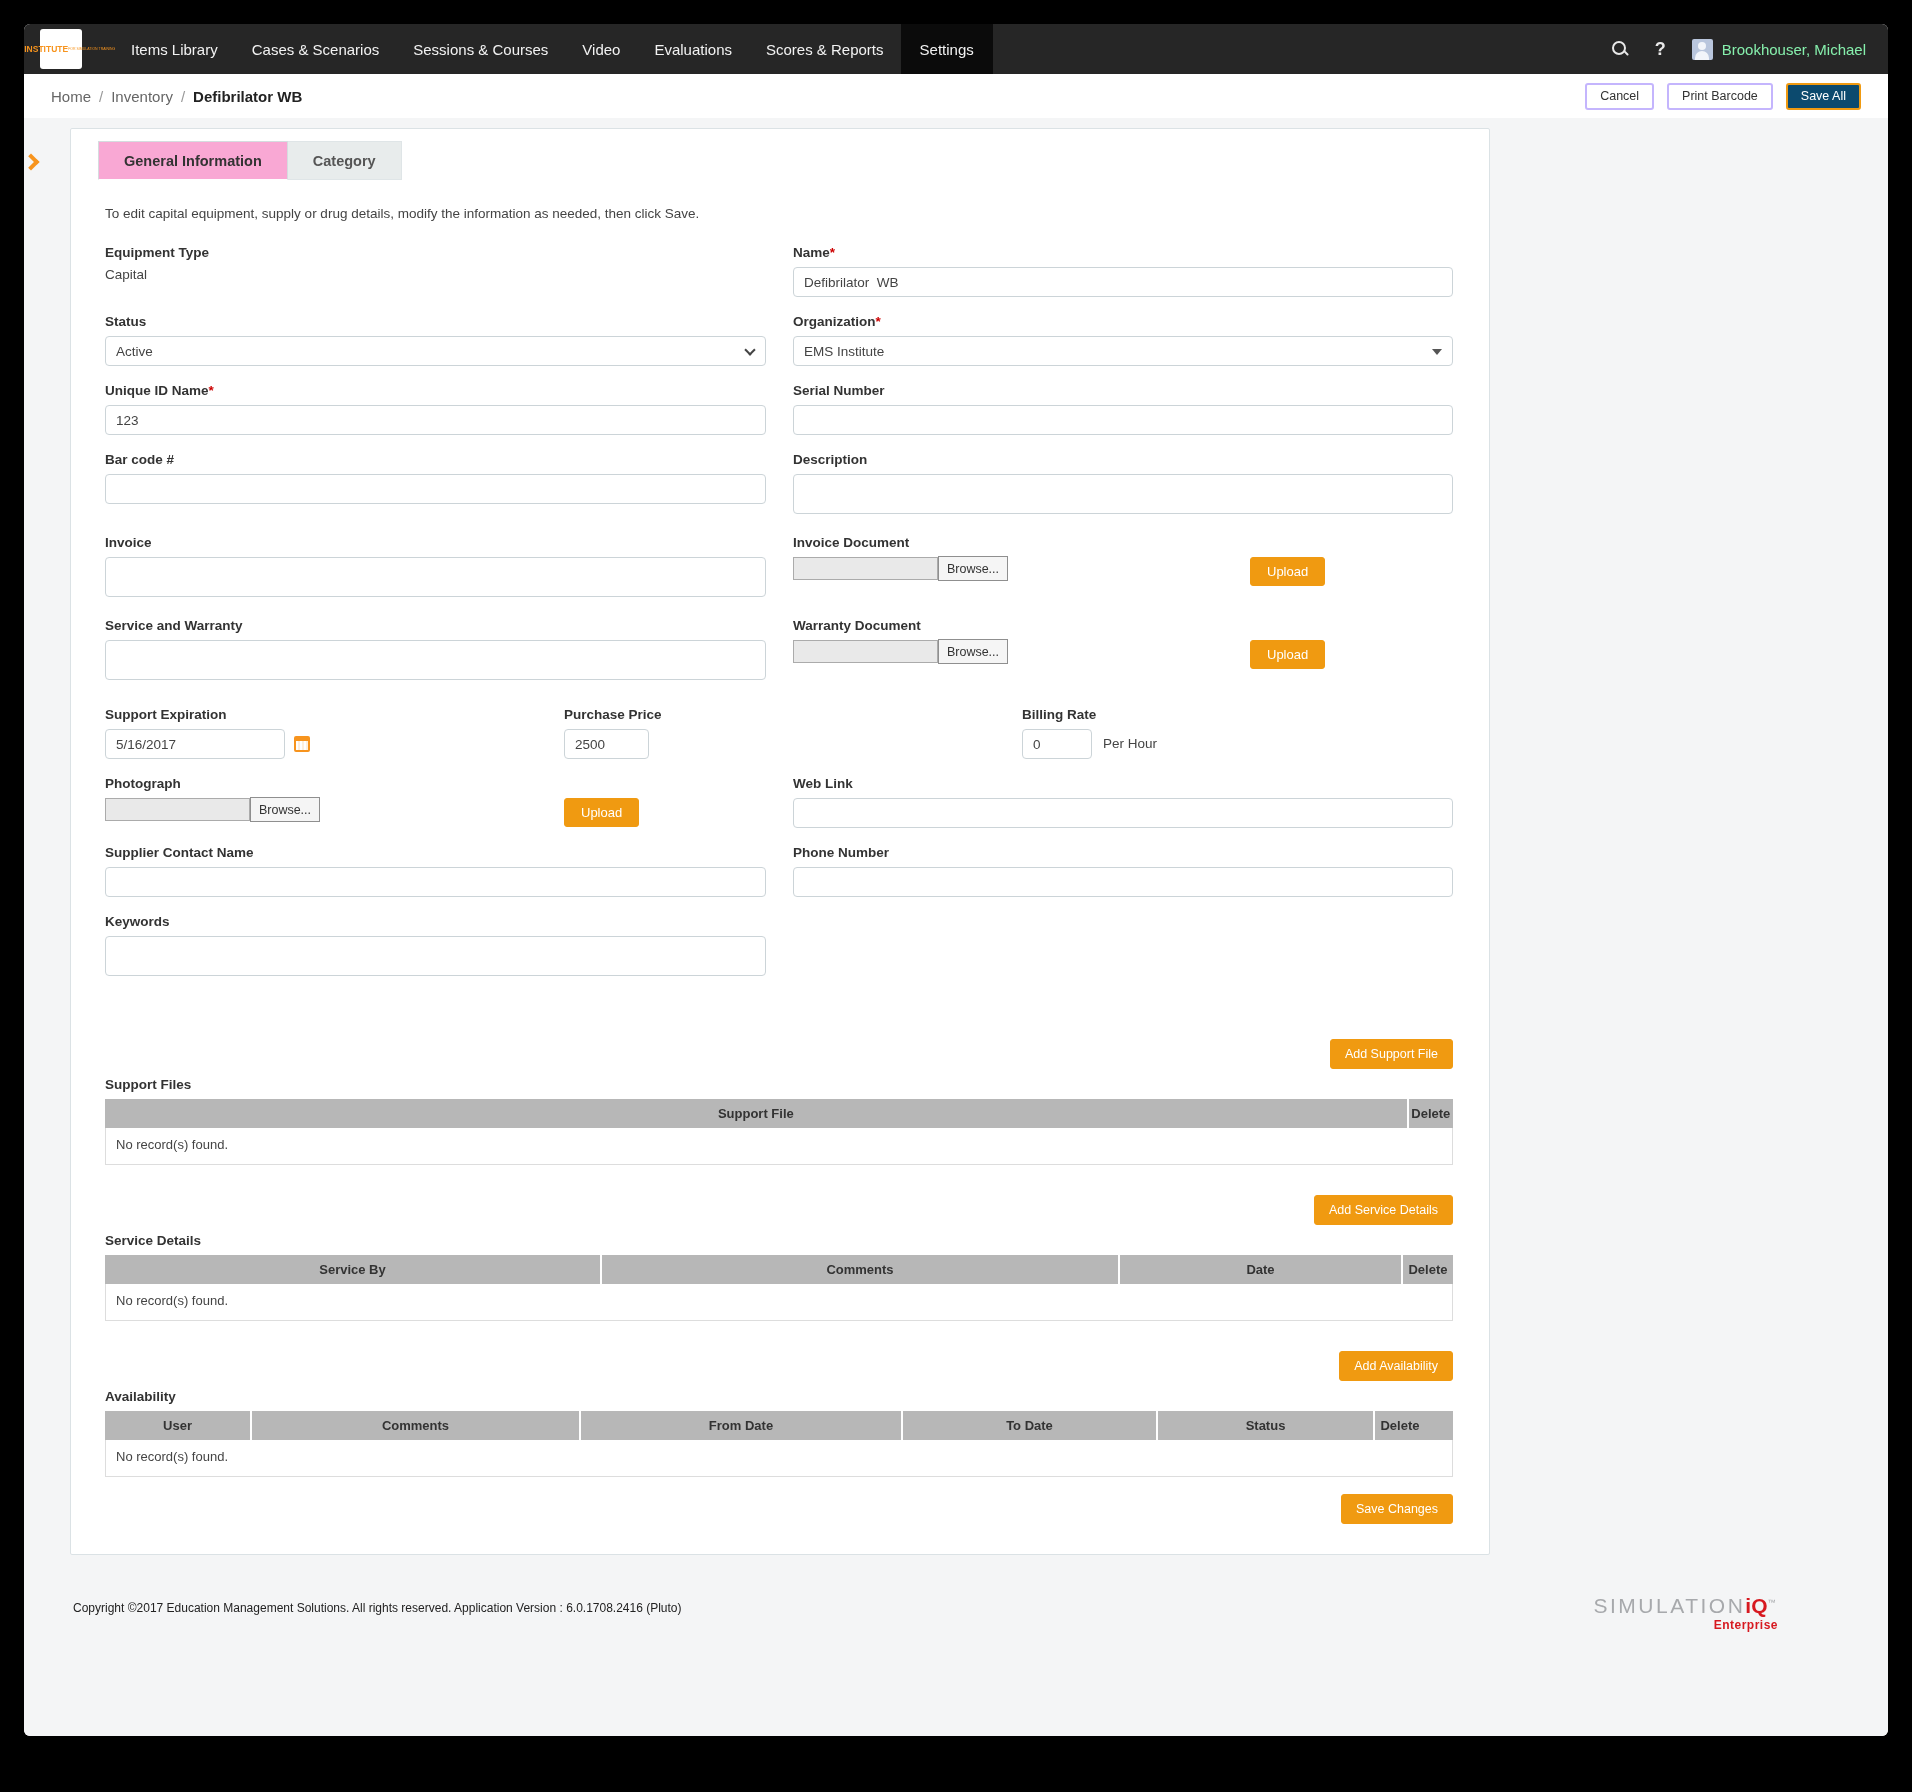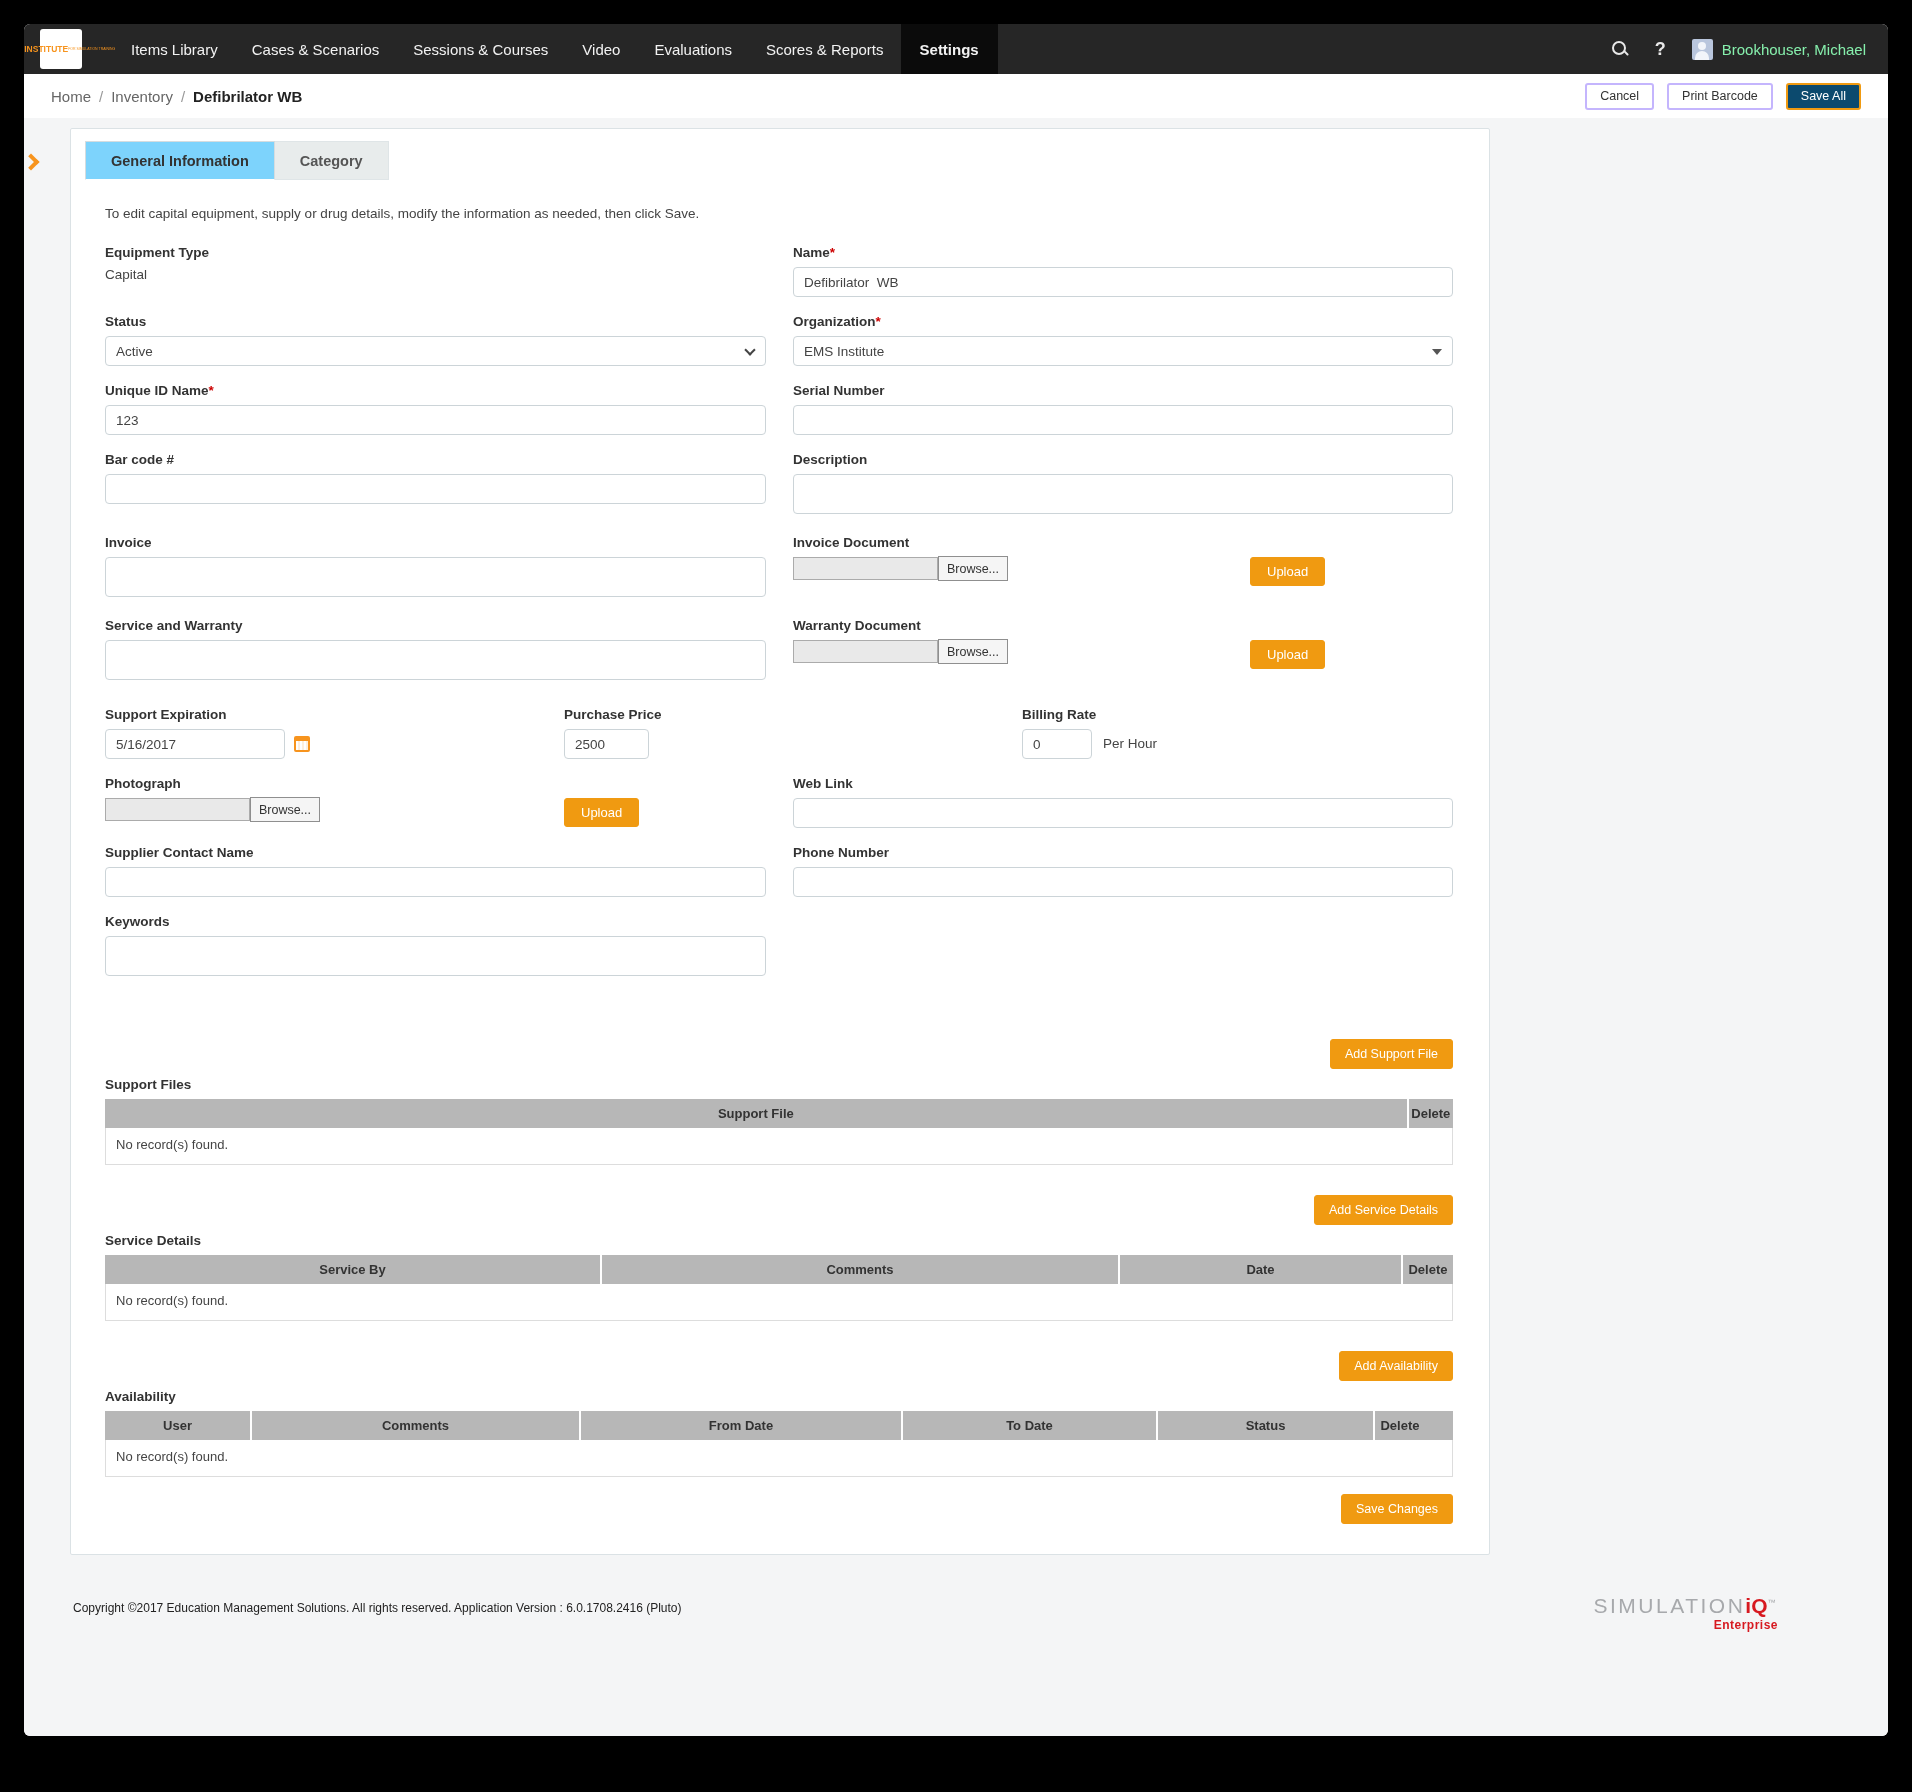--- a/index.html
+++ b/index.html
@@ -13,21 +13,21 @@
               display:flex; flex-direction:row; justify-content:center; align-items:center; line-height:1; padding:2px; }
   .logo-l1 { font-size:8.5px; font-weight:bold; color:#1b3f6e; letter-spacing:0; }
   .logo-globe { display:inline-block; width:7px; height:7px; border-radius:50%;
                 background:#2c6cb5; border:1px solid #f7941e; vertical-align:-1px; }
   .logo-l2 { font-size:8.5px; font-weight:bold; color:#f7941e; }
   .logo-l3 { font-size:3.5px; color:#f7941e; margin-top:1px; white-space:nowrap; }
   .logo-bar { width:34px; height:2px; margin-top:1.5px;
               background:linear-gradient(90deg,#2c6cb5 0 25%,#f7941e 25% 50%,#8a8a8a 50% 75%,#2c6cb5 75%); }
   .nav-items { display:flex; align-items:stretch; height:50px; }
   .nav-item { color:#f2f2f2; font-size:15px; padding:0 17px; display:flex; align-items:center; cursor:pointer; }
-  .nav-item.active { background:#0b0b0b; font-weight:bold; padding:0 19px; }
+  .nav-item.active { background:#0b0b0b; font-weight:normal; padding:0 19px; }
   .nav-right { margin-left:auto; display:flex; align-items:center; padding-right:22px; }
   .icon-search { position:relative; width:18px; height:18px; margin-right:26px; }
   .icon-search::before { content:""; position:absolute; left:1px; top:1px; width:10px; height:10px;
                          border:2px solid #e8e8e8; border-radius:50%; }
   .icon-search::after { content:""; position:absolute; left:12px; top:12px; width:6px; height:2.4px;
                         background:#e8e8e8; transform:rotate(45deg); border-radius:1px; }
   .icon-help { color:#e8e8e8; font-size:18px; font-weight:bold; margin-right:26px; }
   .avatar { position:relative; width:21px; height:21px; background:#b9c6dd; border-radius:2px; margin-right:9px; overflow:hidden; }
   .avatar::before { content:""; position:absolute; left:6.5px; top:3px; width:8px; height:8px; background:#f2f5fa; border-radius:50%; }
   .avatar::after { content:""; position:absolute; left:3.5px; top:12px; width:14px; height:9px; background:#f2f5fa; border-radius:7px 7px 0 0; }
@@ -47,21 +47,21 @@
   
   .content { flex:1 1 auto; background:#f4f5f6; padding:10px 0 0 22px; overflow:hidden; position:relative; }
   .expander { position:absolute; left:0; top:36px; width:16px; height:16px; }
   .expander::before { content:""; position:absolute; left:1px; top:2px; width:8px; height:8px;
                       border-top:4px solid #f7941e; border-right:4px solid #f7941e; transform:rotate(45deg); }
   .card { width:1420px; margin-left:24px; background:#fff; border:1px solid #dbe2e5; border-radius:2px;
           padding:12px 0 30px 0; }
   .tabbar { display:flex; margin-left:14px; position:relative; }
   .tab { height:39px; display:flex; align-items:center; padding:0 25px; font-size:14.5px; font-weight:bold;
          cursor:pointer; border:1px solid #dfe5e7; }
-  .tab.active { background:#7dd3fc; color:#333; border-color:#d5dcdf; border-bottom-color:#fff; position:relative; z-index:2; }
+  .tab.active { background:#f9a8d4; color:#333; border-color:#d5dcdf; border-bottom-color:#fff; position:relative; z-index:2;margin-left:13px; }
   .tab.inactive { background:#e8ecec; color:#555; margin-left:-1px; }
   .instruction { font-size:13.5px; color:#444; margin:26px 38px 0 34px; }
 
   .form-area { margin:24px 38px 0 34px; width:1348px; }
   .grid2 { display:grid; grid-template-columns:661px 660px; column-gap:27px; }
   .field { margin-bottom:17px; }
   .flabel { font-size:13.5px; font-weight:bold; color:#333; margin-bottom:7px; }
   .req { color:#cc0000; font-weight:bold; }
   .fvalue { font-size:13.5px; color:#444; }
   .tinput { width:100%; height:30px; border:1px solid #ccd4d8; border-radius:4px; padding:0 10px;

